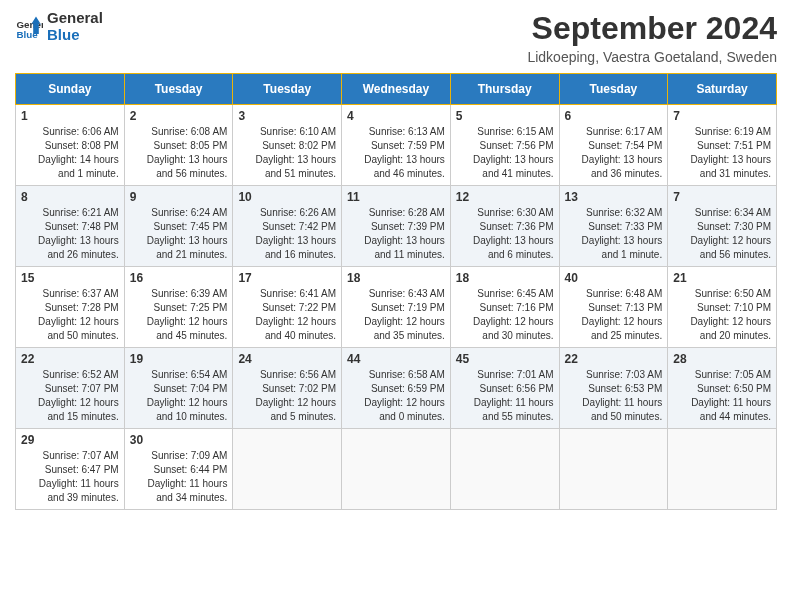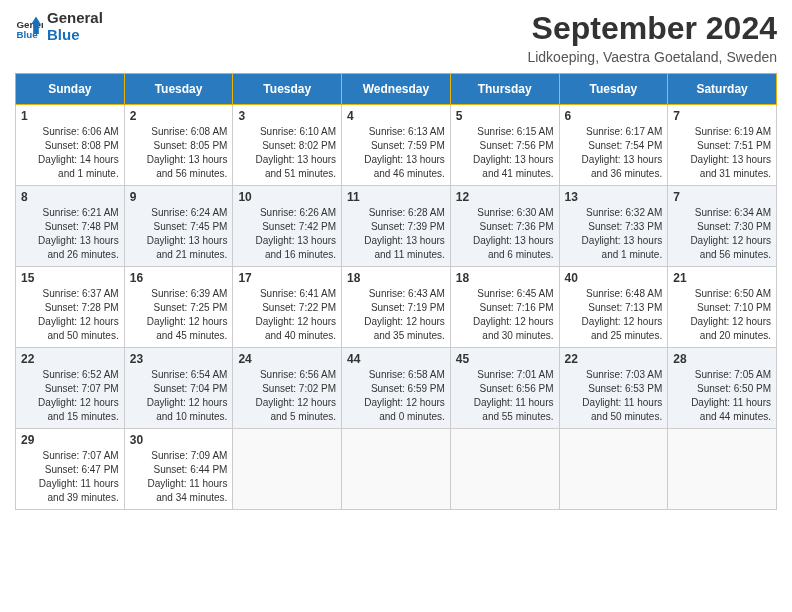--- a/index.html
+++ b/index.html
@@ -209,21 +209,21 @@
           <span class="day-num">21</span>
           <div class="day-info">Sunrise: 6:50 AM<br>Sunset: 7:10 PM<br>Daylight: 12 hours and 20 minutes.</div>
         </td>
       </tr>
       <tr>
         <td>
           <span class="day-num">22</span>
           <div class="day-info">Sunrise: 6:52 AM<br>Sunset: 7:07 PM<br>Daylight: 12 hours and 15 minutes.</div>
         </td>
         <td>
-          <span class="day-num">23</span>
+          <span class="day-num">19</span>
           <div class="day-info">Sunrise: 6:54 AM<br>Sunset: 7:04 PM<br>Daylight: 12 hours and 10 minutes.</div>
         </td>
         <td>
           <span class="day-num">24</span>
           <div class="day-info">Sunrise: 6:56 AM<br>Sunset: 7:02 PM<br>Daylight: 12 hours and 5 minutes.</div>
         </td>
         <td>
           <span class="day-num">44</span>
           <div class="day-info">Sunrise: 6:58 AM<br>Sunset: 6:59 PM<br>Daylight: 12 hours and 0 minutes.</div>
         </td>

